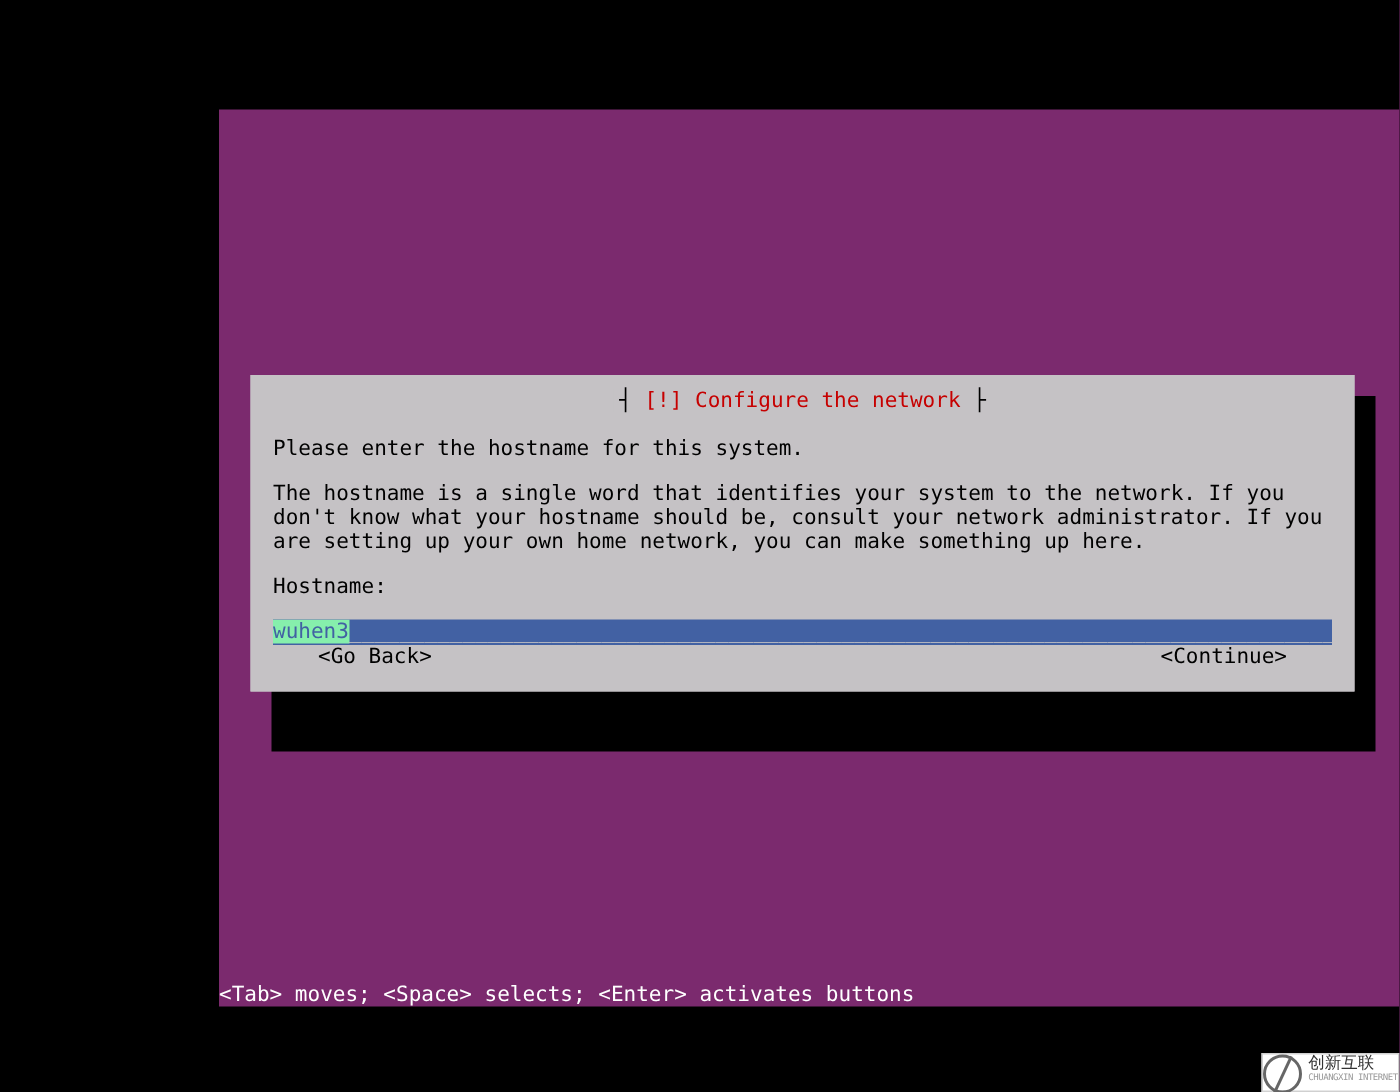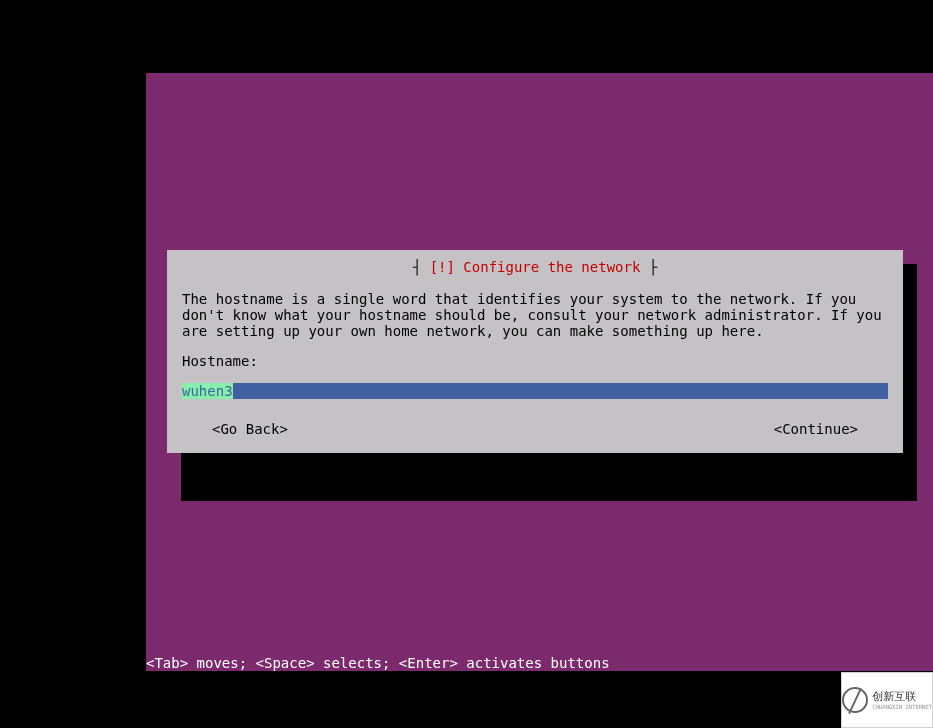--- a/index.html
+++ b/index.html
@@ -96,21 +96,20 @@
       background: #86efac;
       color: #4261a3;
       display: inline;
     }
     .input-fill {
       color: #c5c2c5;
     }
     .buttons-row {
       display: flex;
       justify-content: space-between;
-      margin-top: 22px;
       color: #000;
       padding: 0 30px 0 30px;
     }
     .btn {
       cursor: pointer;
       white-space: pre;
     }
     .helpbar {
       position: absolute;
       left: 146px;
@@ -119,25 +118,25 @@
       color: #fff;
       font-size: 14px;
       padding: 2px 0 0 0;
       white-space: pre;
     }
     .watermark {
       position: absolute;
       right: 0;
       bottom: 0;
       width: 92px;
-      height: 56px;
+      height: 26px;
       background: #fff;
       border: 1px solid #d0d0d0;
       display: flex;
-      align-items: center;
+      align-items: flex-start;
       justify-content: center;
       z-index: 10;
     }
     .watermark-logo {
       width: 26px;
       height: 26px;
       border: 2px solid #666;
       border-radius: 50%;
       position: relative;
       flex-shrink: 0;
@@ -171,20 +170,21 @@
 
 <div class="installer-bg"></div>
 
 <div class="dialog-wrap">
   <div class="dialog-shadow"></div>
   <div class="dialog">
     <div class="dialog-title-row">
       <span class="dialog-title">[!] Configure the network</span>
     </div>
     <div class="dialog-body">
+      <div class="prompt">Please enter the hostname for this system.</div>
       <div class="description">The hostname is a single word that identifies your system to the network. If you don't know what your hostname should be, consult your network administrator. If you are setting up your own home network, you can make something up here.</div>
       <div class="field-label">Hostname:</div>
       <div class="input-row"><span class="input-value">wuhen3</span><span class="input-fill">_____________________________________________________________________________________</span></div>
       <div class="buttons-row">
         <span class="btn">&lt;Go Back&gt;</span>
         <span class="btn">&lt;Continue&gt;</span>
       </div>
     </div>
   </div>
 </div>

